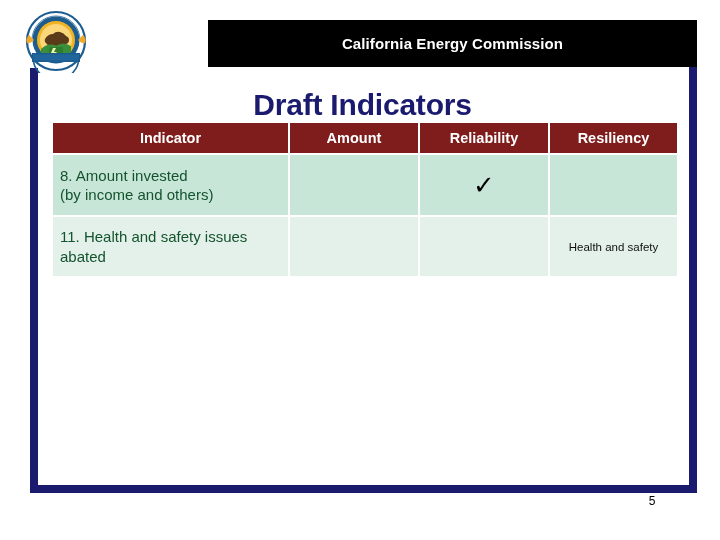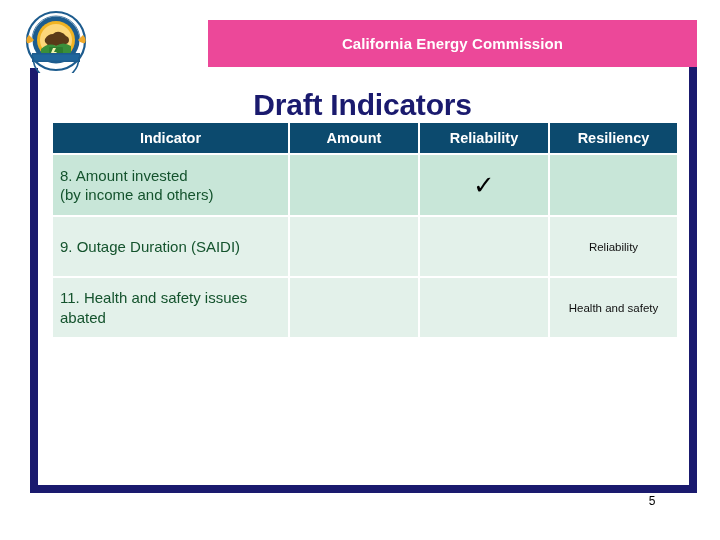--- a/index.html
+++ b/index.html
@@ -49,21 +49,21 @@
     background: #1a1a6e;
   }
 
   
   .banner {
     position: absolute;
     left: 208px;
     top: 20px;
     width: 489px;
     height: 47px;
-    background: #ec4899;
+    background: #000000;
   }
   .banner-title {
     position: absolute;
     left: 0;
     top: 0;
     width: 489px;
     height: 47px;
     line-height: 47px;
     text-align: center;
     color: #ffffff;
@@ -105,21 +105,21 @@
     border-collapse: separate;
     border-spacing: 2px;
     table-layout: fixed;
   }
   .tbl th, .tbl td {
     padding: 0;
     margin: 0;
     vertical-align: middle;
   }
   .tbl thead th {
-    background: #0c4a6e;
+    background: #7f1d1d;
     color: #ffffff;
     font-size: 14.5px;
     font-weight: bold;
     text-align: center;
     height: 30px;
     font-family: "Liberation Sans", sans-serif;
   }
   .col-ind   { width: 235px; }
   .col-acc   { width: 128px; }
   .col-inv   { width: 128px; }
@@ -227,28 +227,20 @@
       <tr class="row-a r8">
         <td class="cell-ind">
           <div>8. Amount invested</div>
           <div>(by income and others)</div>
         </td>
         <td class="check"></td>
         <td class="check">✓</td>
         <td class="check"></td>
       </tr>
 
-      <tr class="row-b r9">
-        <td class="cell-ind">
-          <div>9. Outage Duration (SAIDI)</div>
-        </td>
-        <td class="check"></td>
-        <td class="check"></td>
-        <td class="note">Reliability</td>
-      </tr>
 
 
       <tr class="row-b r11">
         <td class="cell-ind">
           <div>11. Health and safety issues</div>
           <div>abated</div>
         </td>
         <td class="check"></td>
         <td class="check"></td>
         <td class="note">Health and safety</td>

